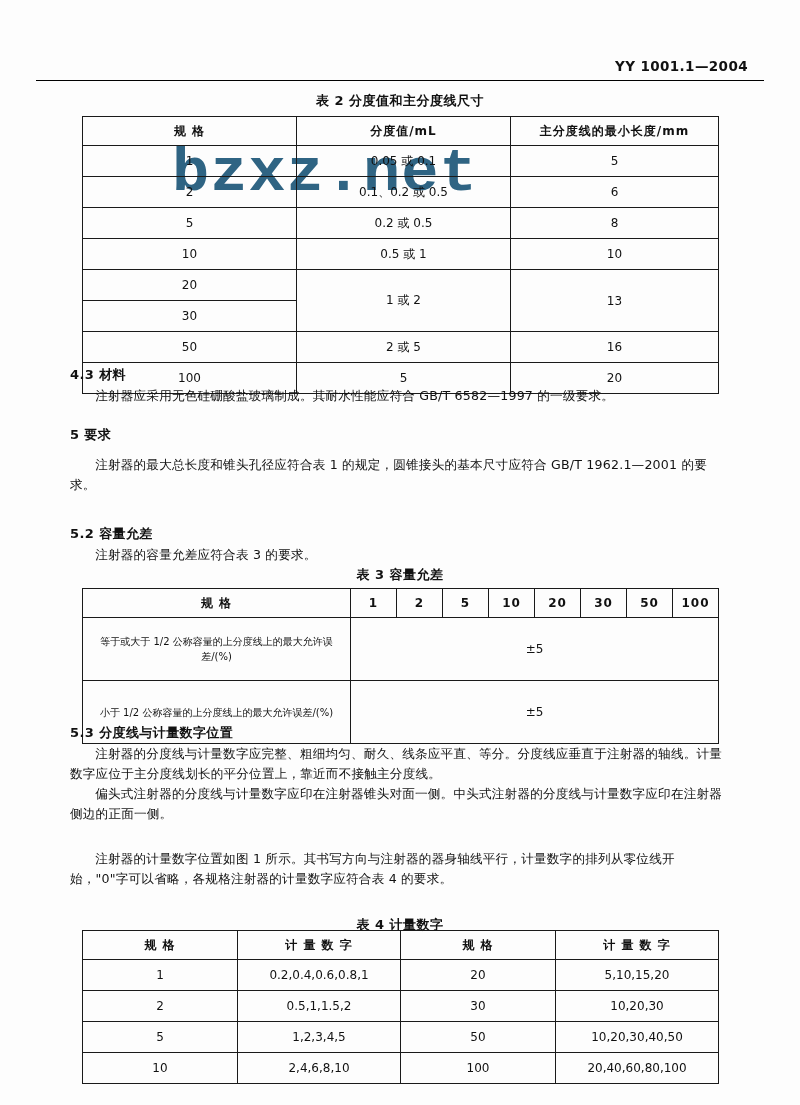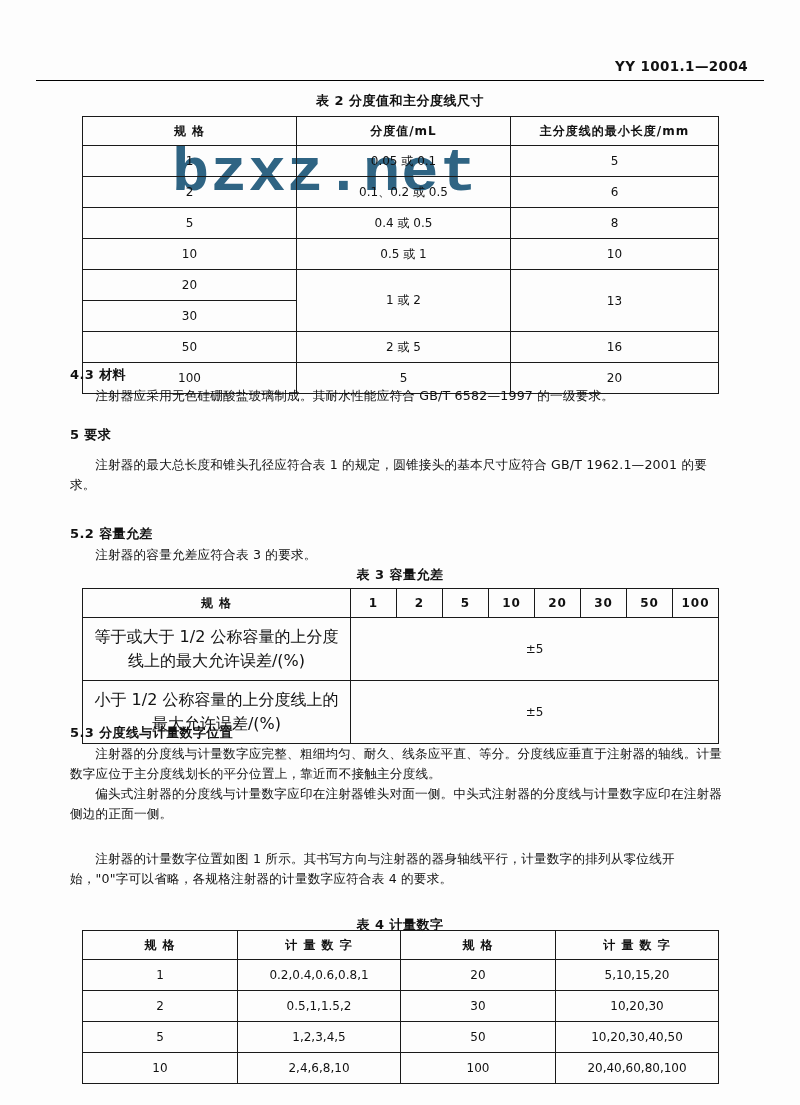--- a/index.html
+++ b/index.html
@@ -94,21 +94,21 @@
     font-weight: bold;
     letter-spacing: 1px;
     height: 22px;
   }
   .t2 td { height: 24px; }
   .t3 thead th { height: 22px; }
   .t3 td.lbl {
     text-align: center;
     line-height: 1.5;
     padding: 5px 6px;
-    font-size: 16px;
+    font-size: 10px;
   }
   .t4 td { height: 24px; }
 
   
   .abs { position: absolute; }
 </style>
 </head>
 <body>
 
 <div class="page">
@@ -144,21 +144,21 @@
             <td>0.05 或 0.1</td>
             <td>5</td>
           </tr>
           <tr>
             <td>2</td>
             <td>0.1、0.2 或 0.5</td>
             <td>6</td>
           </tr>
           <tr>
             <td>5</td>
-            <td>0.4 或 0.5</td>
+            <td>0.2 或 0.5</td>
             <td>8</td>
           </tr>
           <tr>
             <td>10</td>
             <td>0.5 或 1</td>
             <td>10</td>
           </tr>
           <tr>
             <td>20</td>
             <td rowspan="2">1 或 2</td>

